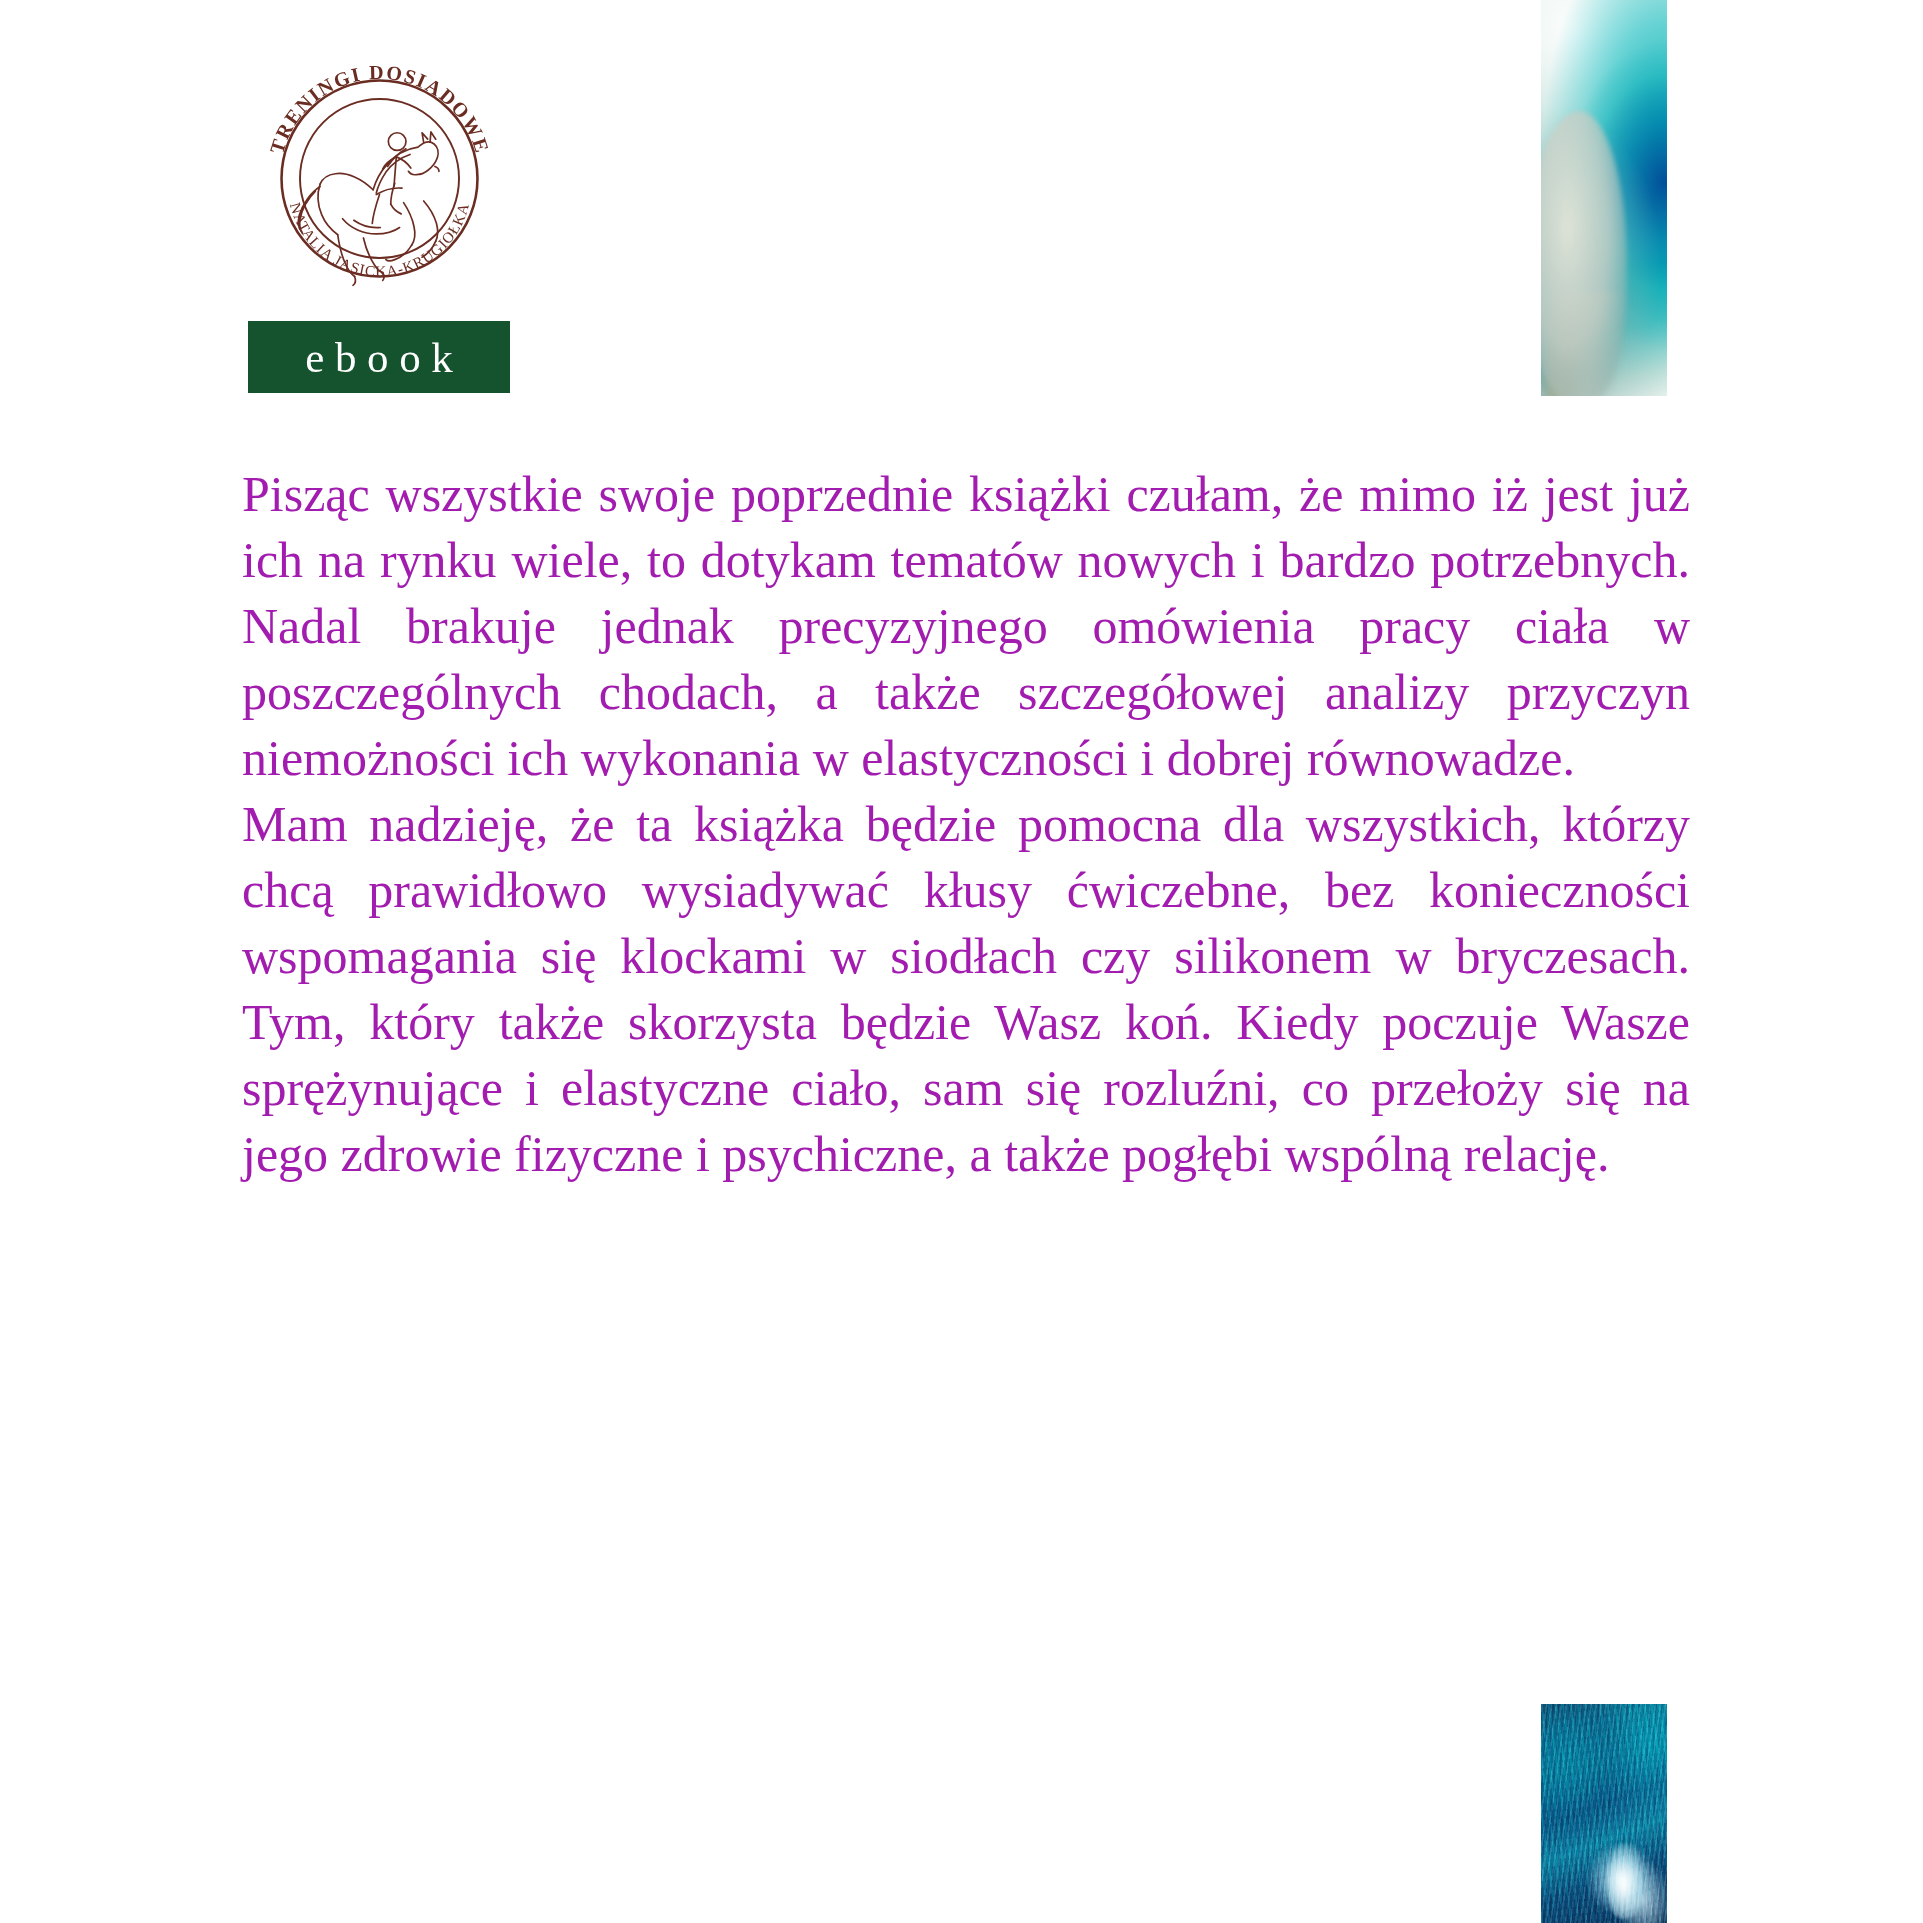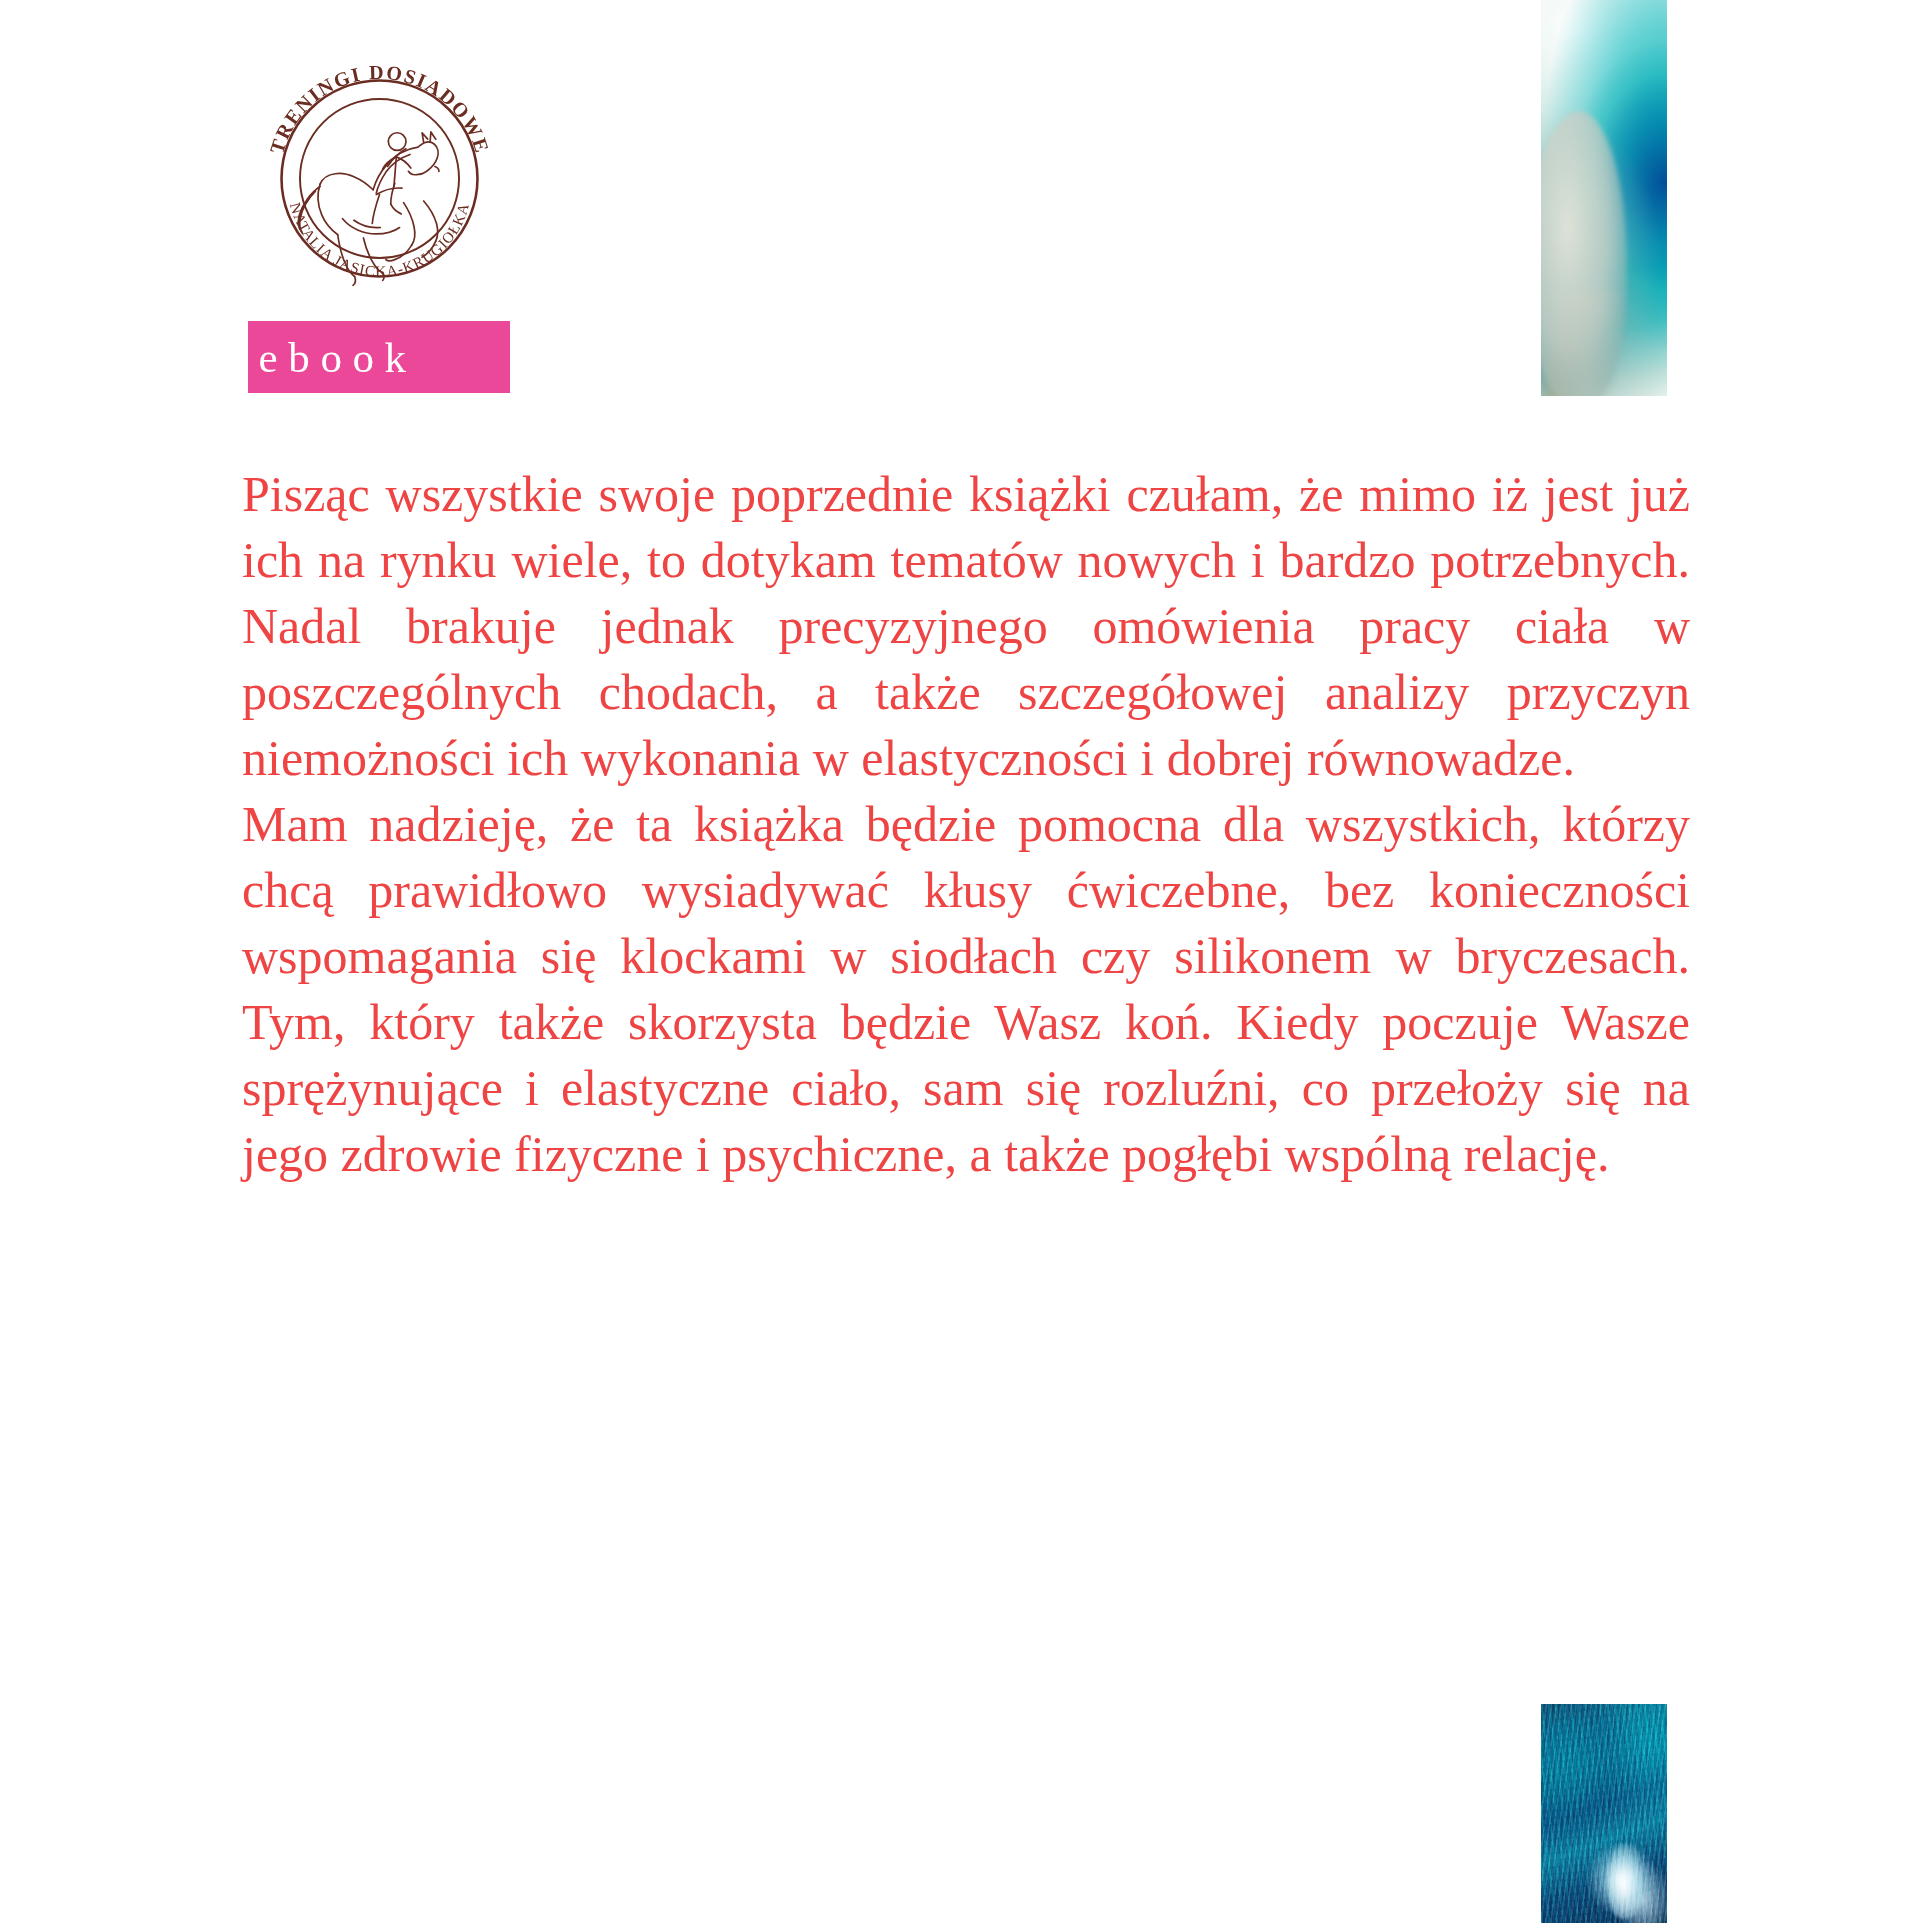--- a/index.html
+++ b/index.html
@@ -102,41 +102,41 @@
   }
   #logo svg { display: block; width: 100%; height: 100%; }
 
   
   #ebook-badge {
     position: absolute;
     left: 248px;
     top: 321px;
     width: 262px;
     height: 72px;
-    background: #ec4899;
+    background: #14532d;
     display: flex;
     align-items: center;
-    justify-content: flex-start;
+    justify-content: center;
   }
   #ebook-badge .label {
     color: #ffffff;
     font-family: "Liberation Serif", "DejaVu Serif", serif;
     font-size: 43px;
     letter-spacing: 10.6px;
     text-indent: 10.6px;
     line-height: 1;
   }
 
   
   #body-copy {
     position: absolute;
     left: 242px;
     top: 461px;
     width: 1448px;
-    color: #ef4444;
+    color: #a21caf;
     font-family: "Liberation Serif", "DejaVu Serif", serif;
     font-size: 50px;
     line-height: 66px;
     text-align: justify;
     text-justify: inter-word;
     -webkit-hyphens: manual;
     hyphens: manual;
   }
   #body-copy p {
     margin: 0;

